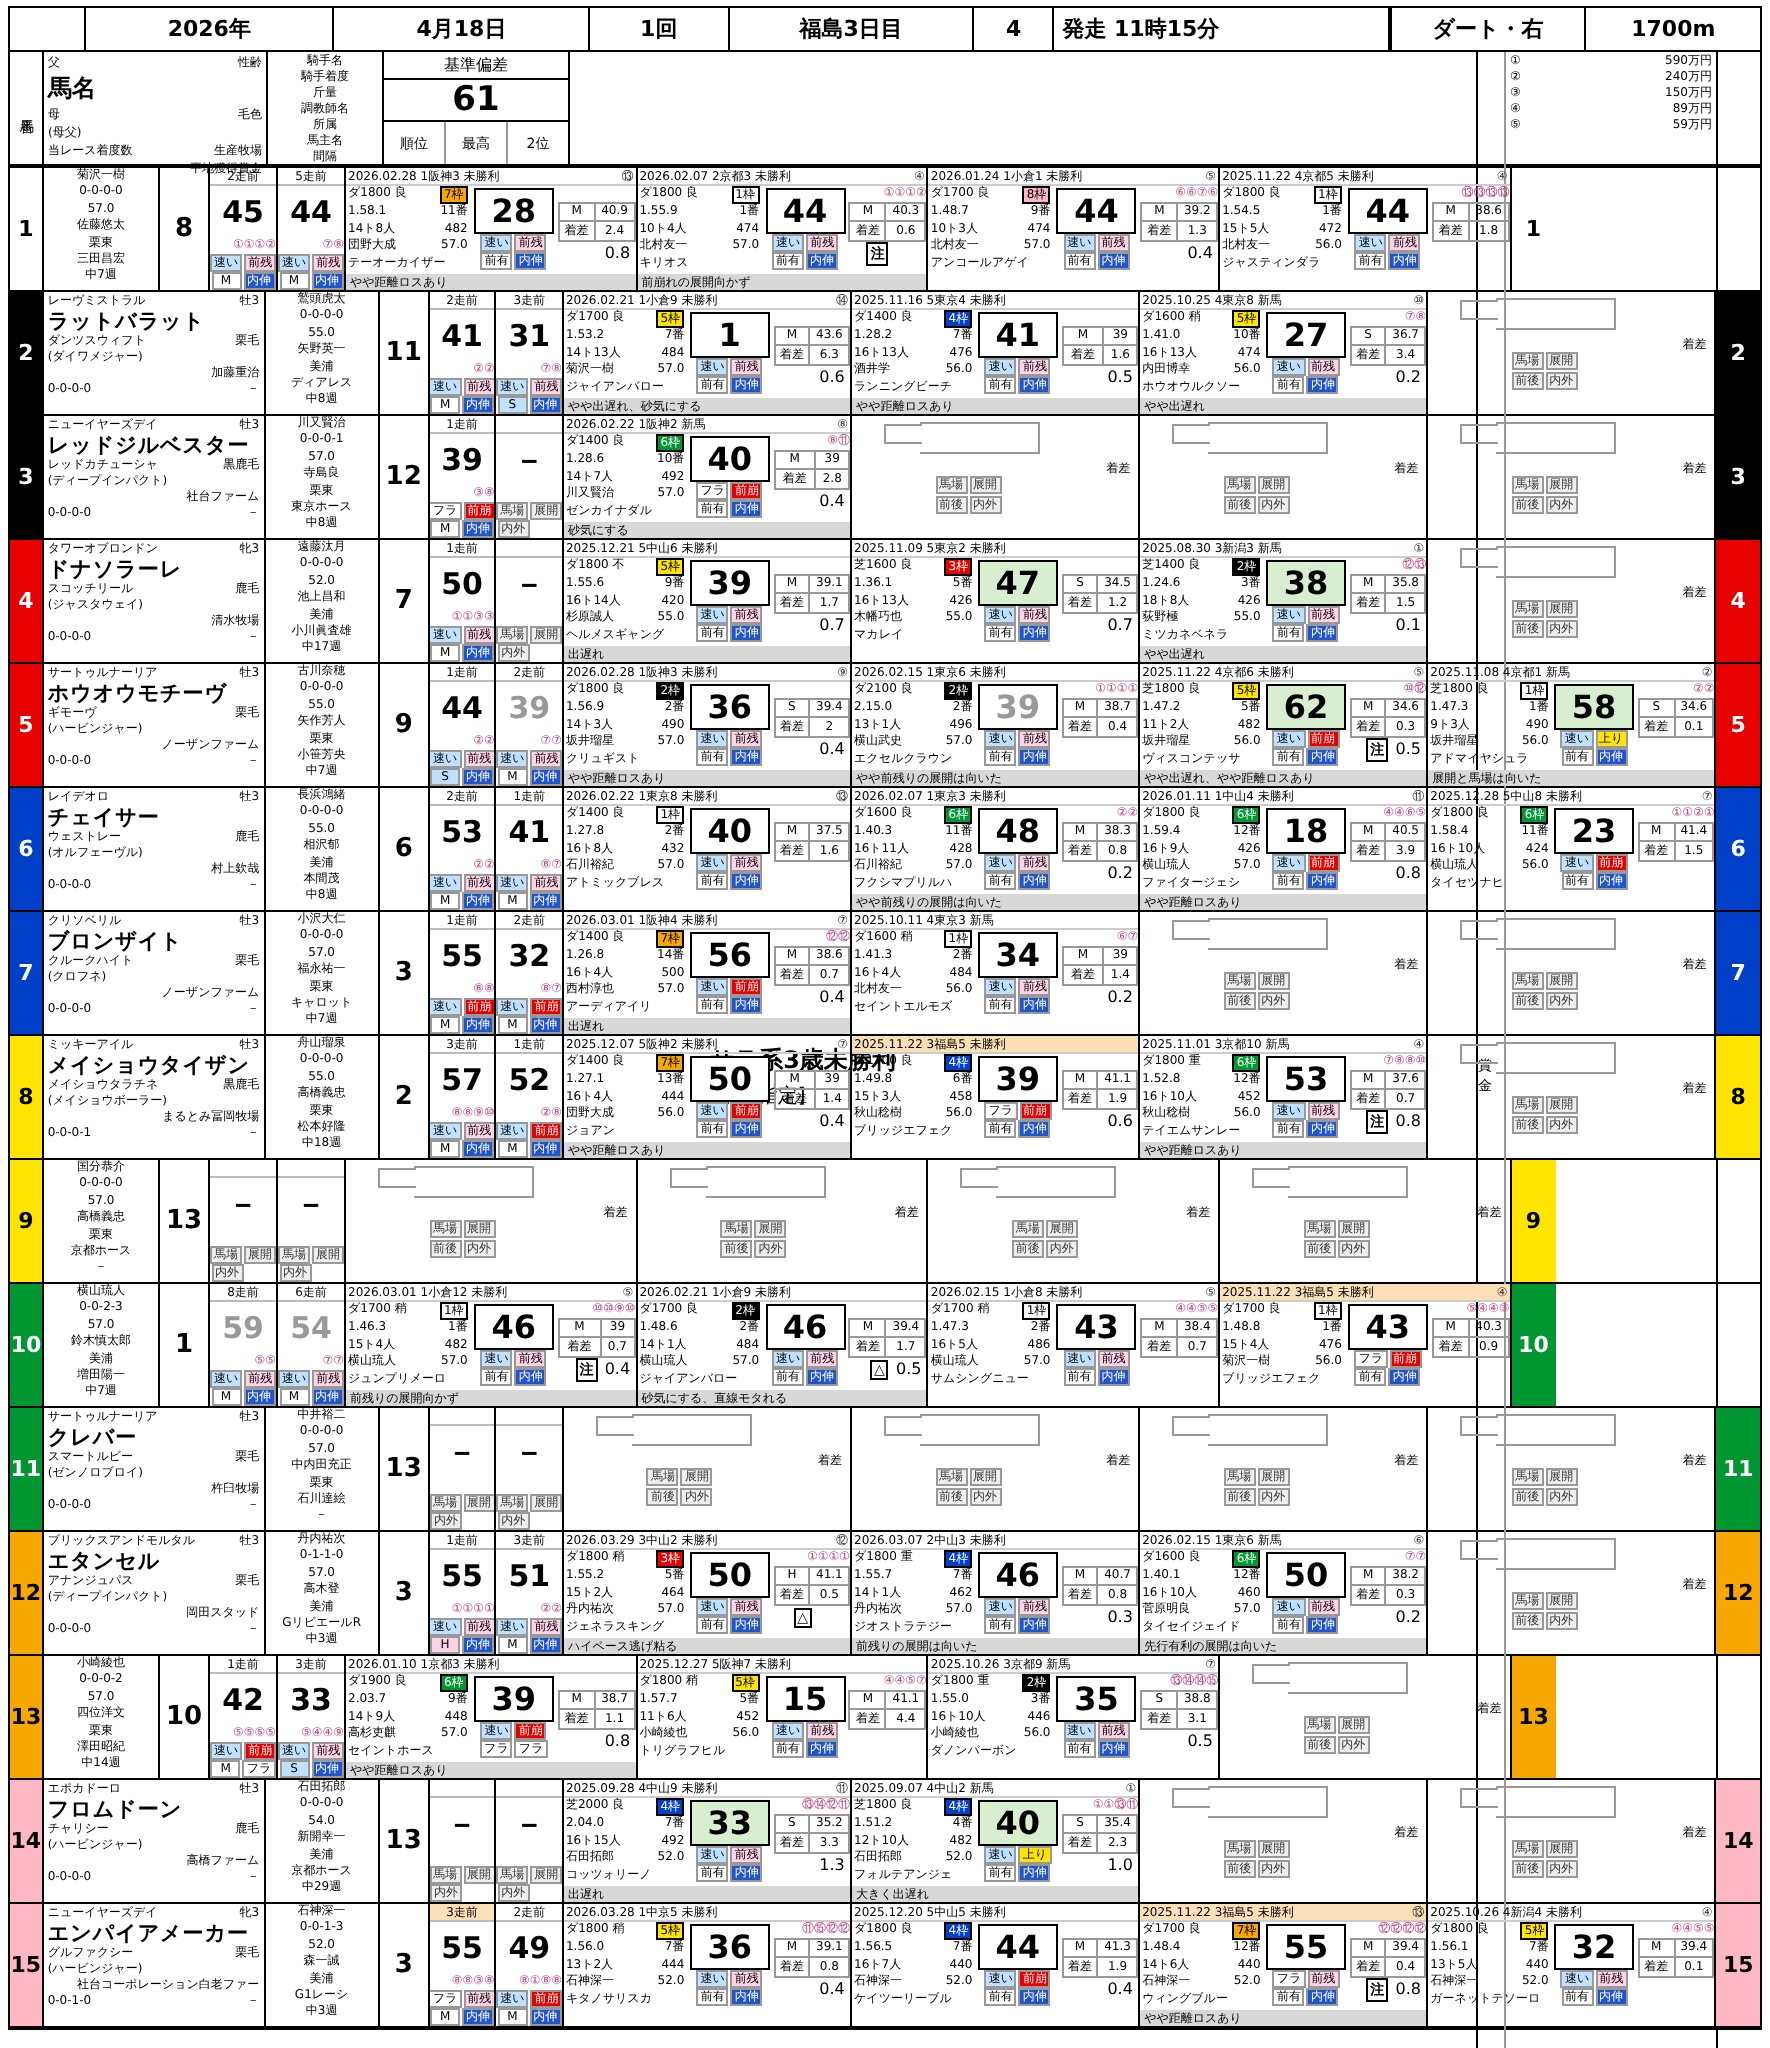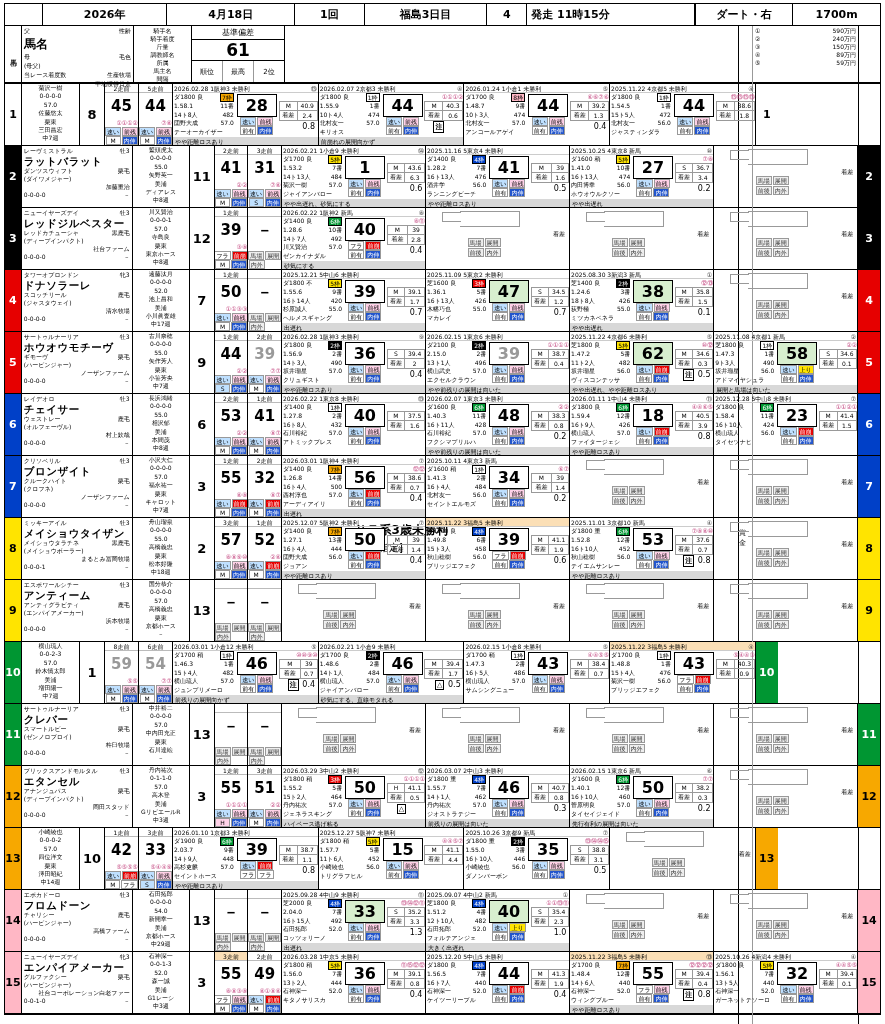--- a/index.html
+++ b/index.html
@@ -2116,37 +2116,20 @@
                 <span class="chip" style="background: rgb(238, 238, 238); color: rgb(51, 51, 51);">内外</span>
               </div>
             </div>
           </div>
           <div class="note"></div>
         </div>
         <div class="wk2" style="background: rgb(255, 228, 0); color: rgb(0, 0, 0);">8</div>
       </div>
       <div class="row">
         <div class="wk" style="background: rgb(255, 228, 0); color: rgb(0, 0, 0);">9</div>
-        <div class="nb">
-          <div class="l1">
-            <span>エスポワールシチー</span>
-            <span>牡3</span>
-          </div>
-          <div class="hn">アンティーム</div>
-          <div class="l1">
-            <span>アンティグラビティ</span>
-            <span>鹿毛</span>
-          </div>
-          <div class="l1">(エンパイアメーカー)</div>
-          <div class="l1 r">浜本牧場</div>
-          <div class="l1">
-            <span>0-0-0-0</span>
-            <span>－</span>
-          </div>
-        </div>
         <div class="jb">
           <div>国分恭介</div>
           <div>0-0-0-0</div>
           <div>57.0</div>
           <div>高橋義忠</div>
           <div>栗東</div>
           <div>京都ホース</div>
           <div>－</div>
         </div>
         <div class="rk">13</div>

